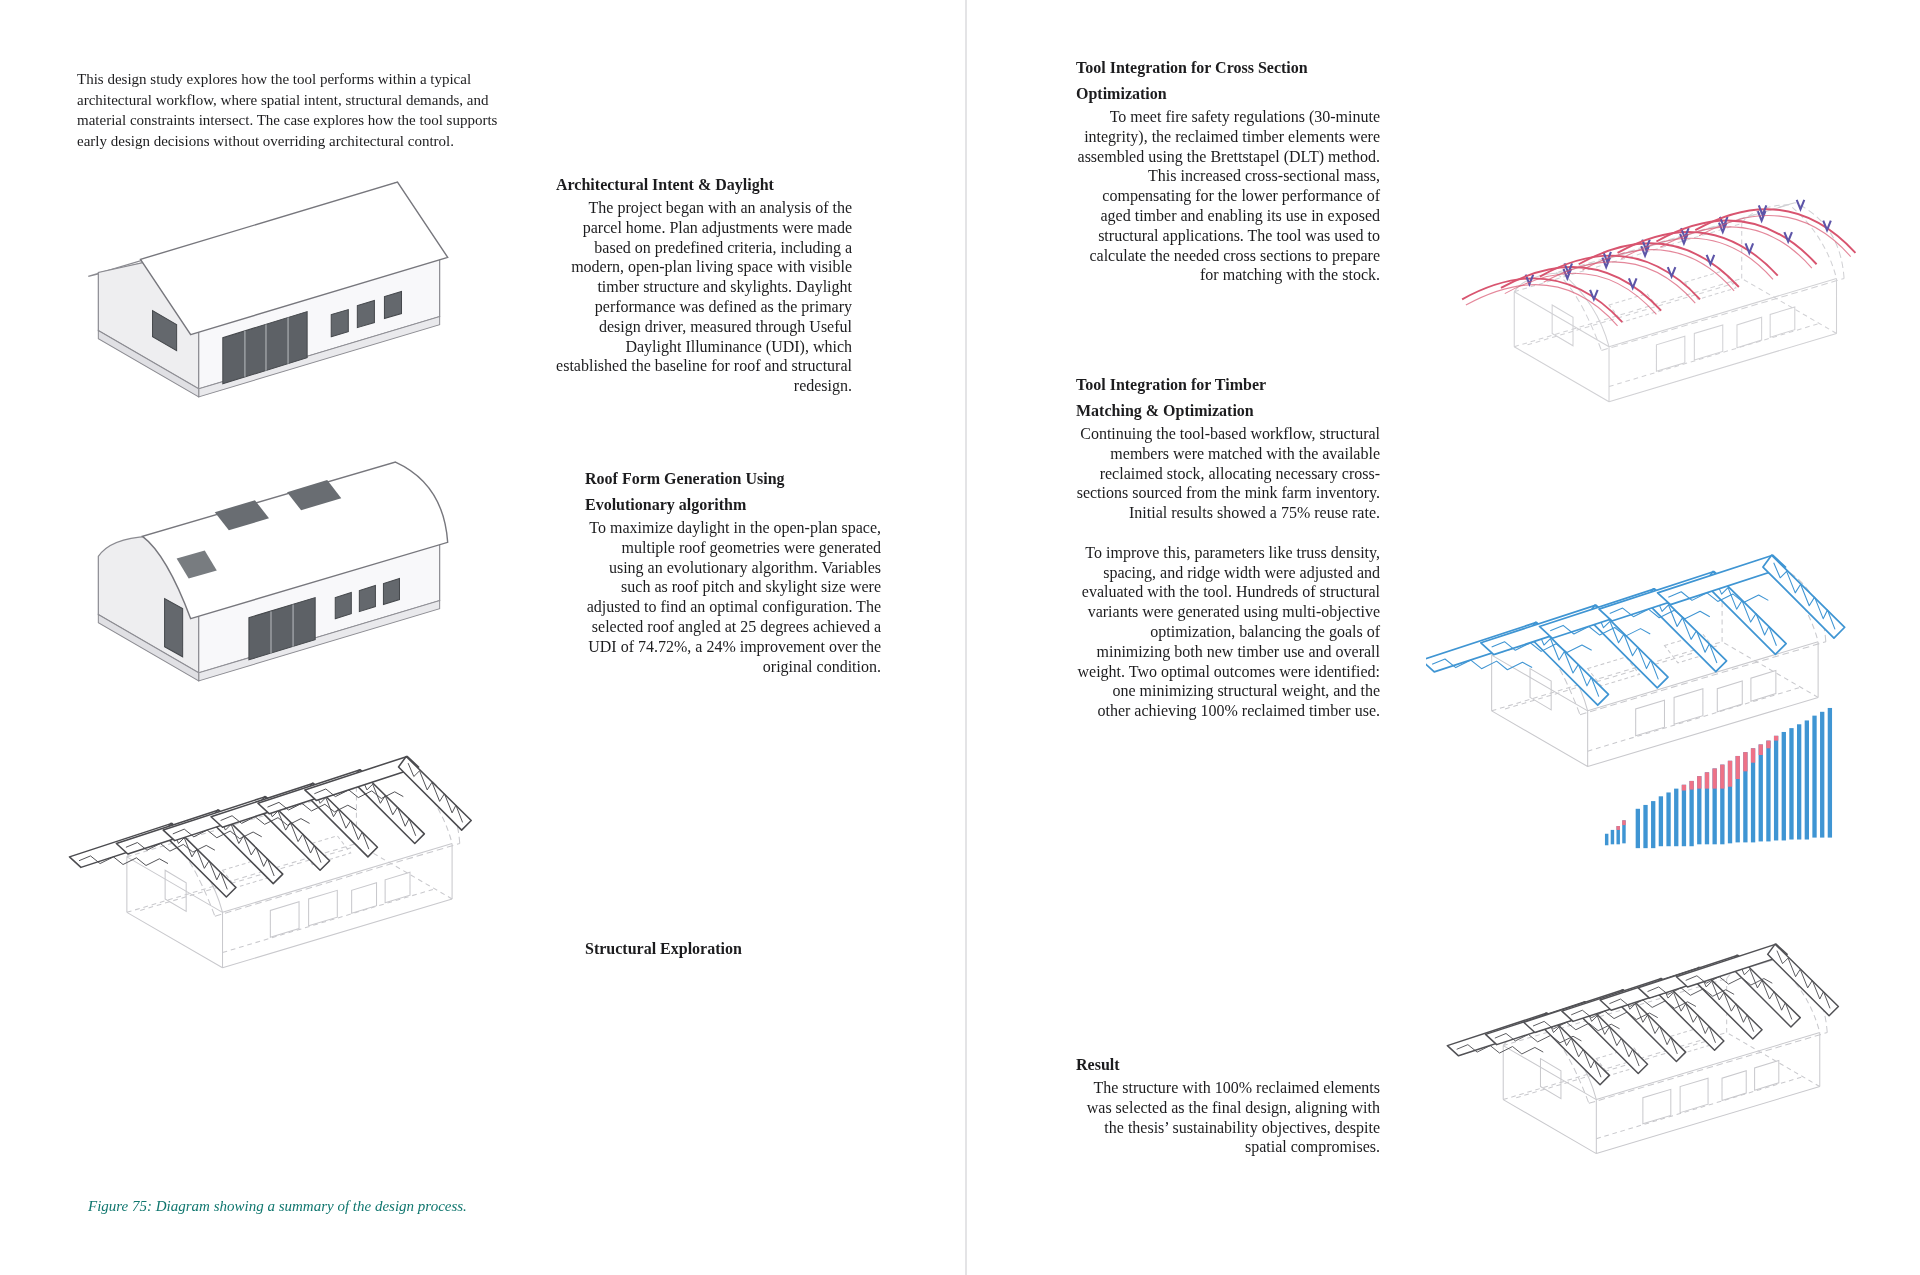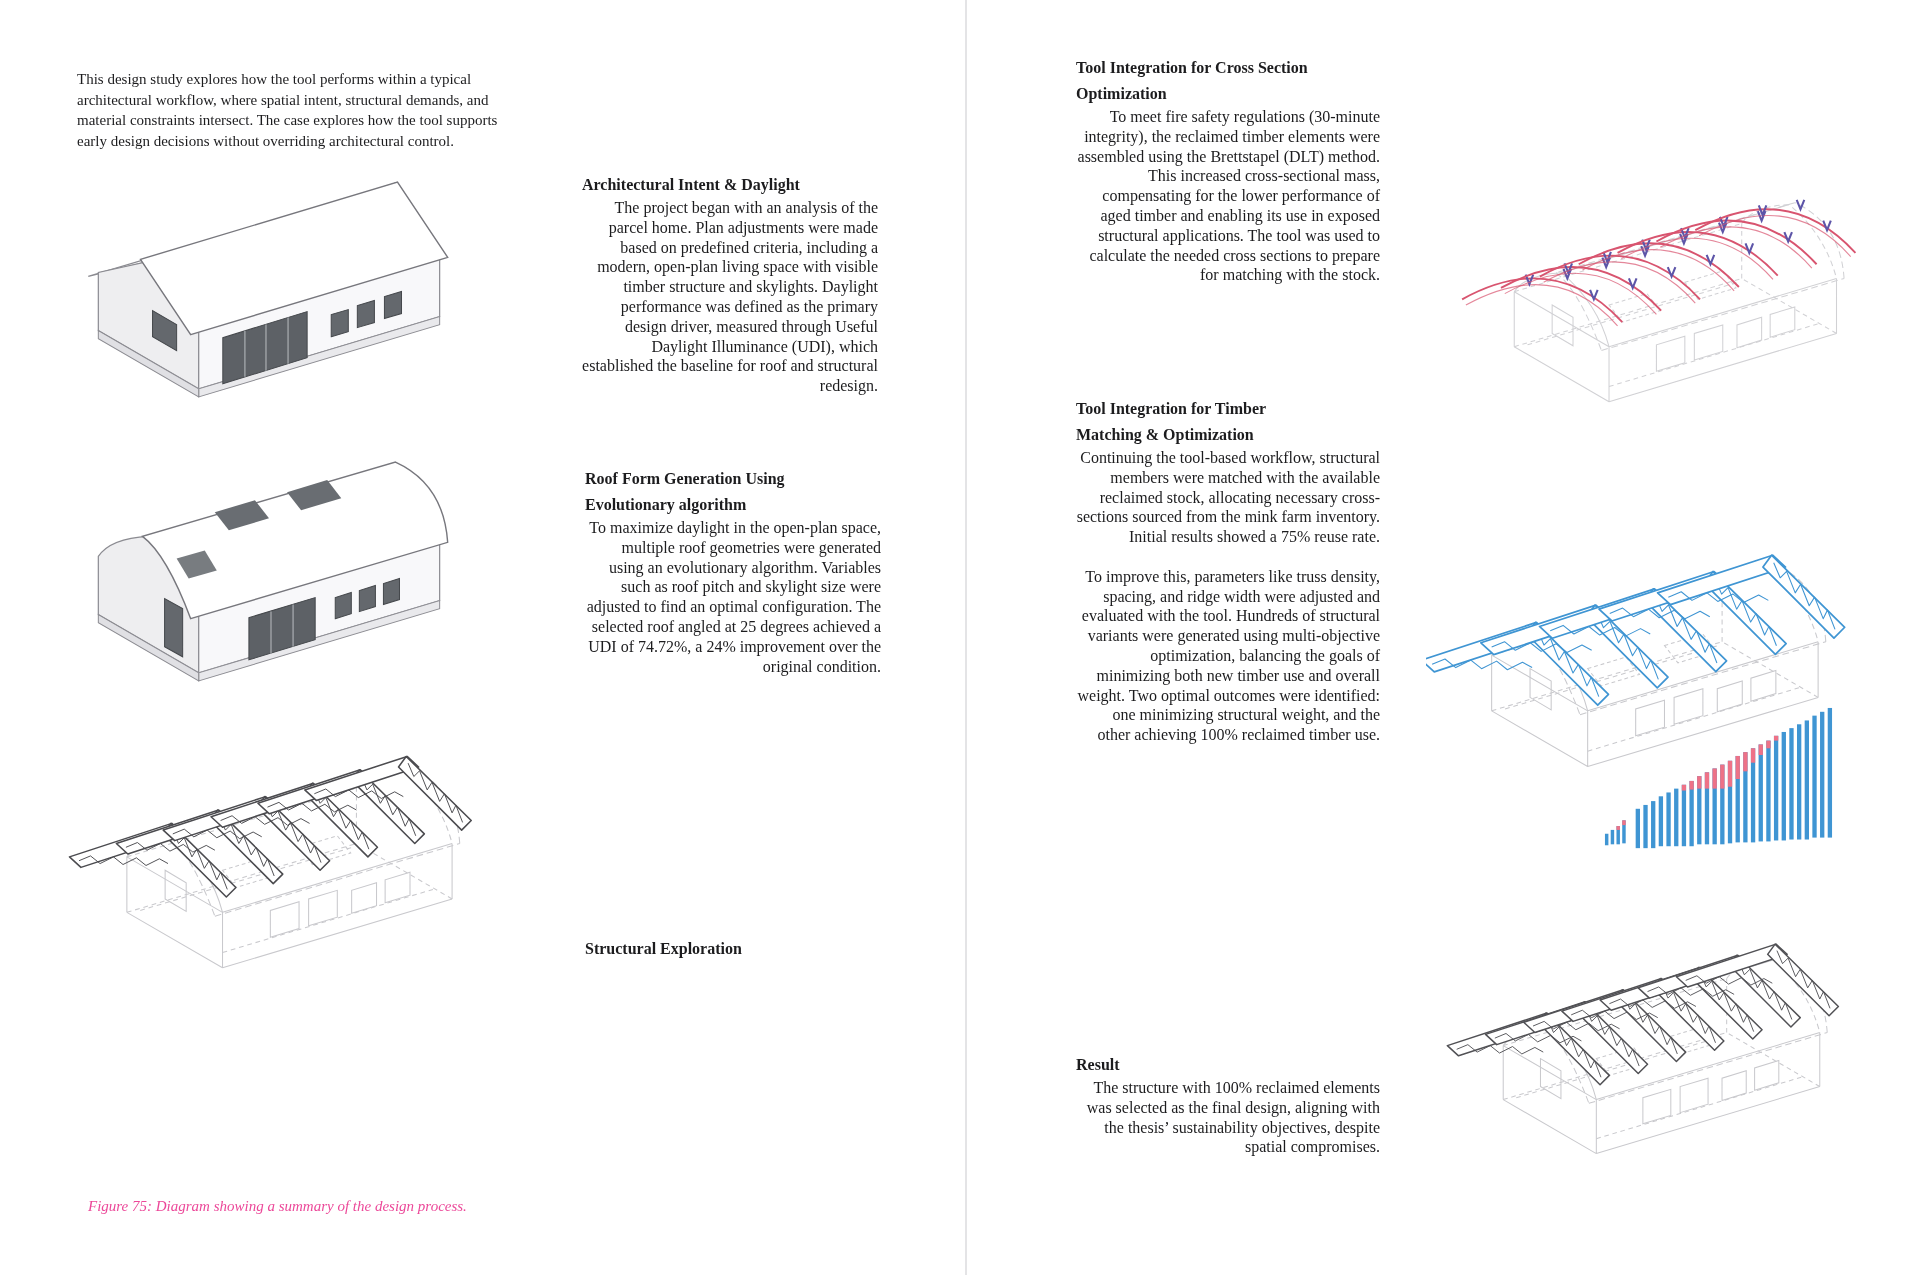--- a/index.html
+++ b/index.html
@@ -6,27 +6,27 @@
   .spread{
     position:relative;width:1920px;height:1275px;background:#ffffff;overflow:hidden;
     font-family:"Liberation Serif","DejaVu Serif",serif;color:#1c1c1e;
   }
   .gutter{position:absolute;left:965px;top:0;width:2px;height:1275px;background:#e4e4e6;}
   .intro{position:absolute;left:60px;top:52px;width:452px;font-size:15px;line-height:20.5px;margin:17px;}
   .tb{position:absolute;font-size:16px;line-height:19.8px;}
   .tb h3{margin:0;font-size:16px;line-height:26px;font-weight:bold;white-space:pre-line;}
   .tb p{margin:0;text-align:right;}
   .tb p + p{margin-top:19.8px;}
-  .tb1{left:582px;top:172px;width:296px;}
+  .tb1{left:556px;top:172px;width:296px;}
   .tb2{left:585px;top:466px;width:296px;}
   .tb3{left:585px;top:936px;width:296px;}
   .tbA{left:1076px;top:55px;width:304px;}
-  .tbB{left:1076px;top:396px;width:304px;}
+  .tbB{left:1076px;top:372px;width:304px;}
   .tbC{left:1076px;top:1052px;width:304px;}
-  .caption{position:absolute;left:88px;top:1198px;width:520px;font-style:italic;font-size:15px;margin:0;color:#ec4899;}
+  .caption{position:absolute;left:88px;top:1198px;width:520px;font-style:italic;font-size:15px;margin:0;color:#0f766e;}
   .fig{position:absolute;margin:0;padding:0;}
   .fig1{left:66px;top:168px;}
   .fig2{left:66px;top:452px;}
   .fig3{left:58px;top:742px;}
   .figA{left:1446px;top:172px;}
   .figB{left:1426px;top:538px;}
   .figC{left:1436px;top:932px;}
   svg{display:block;}
 </style>
 </head>

